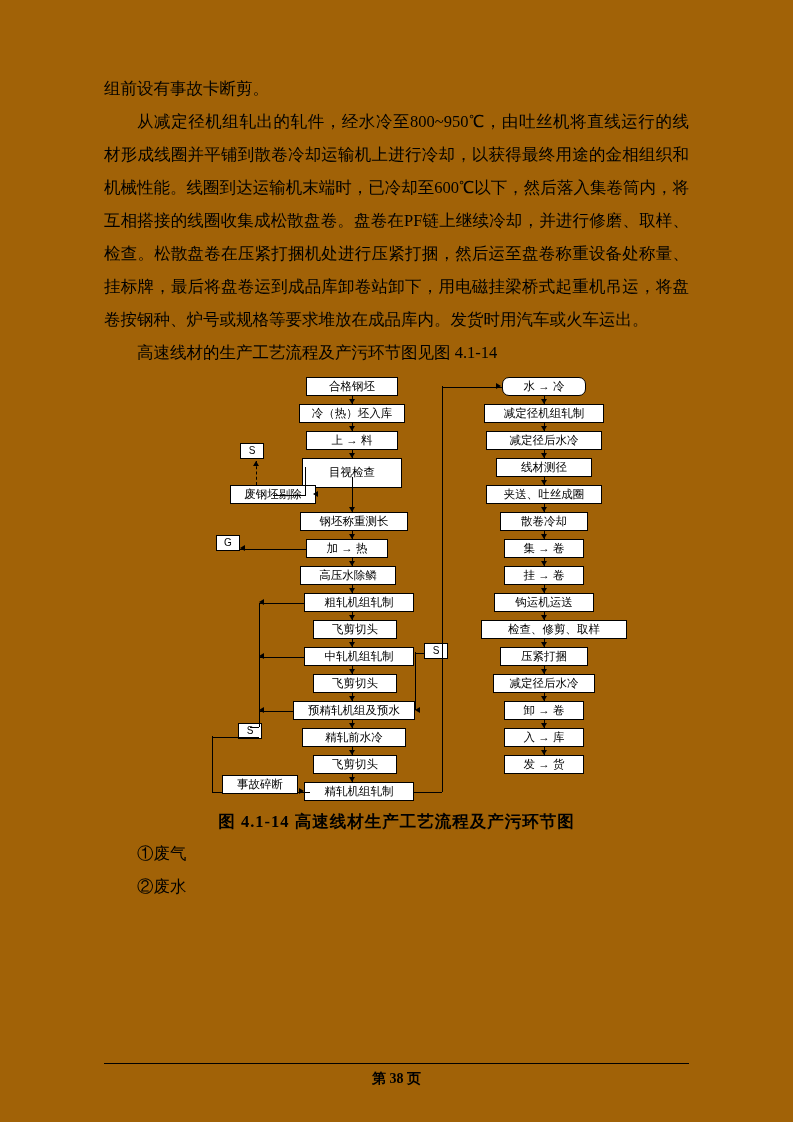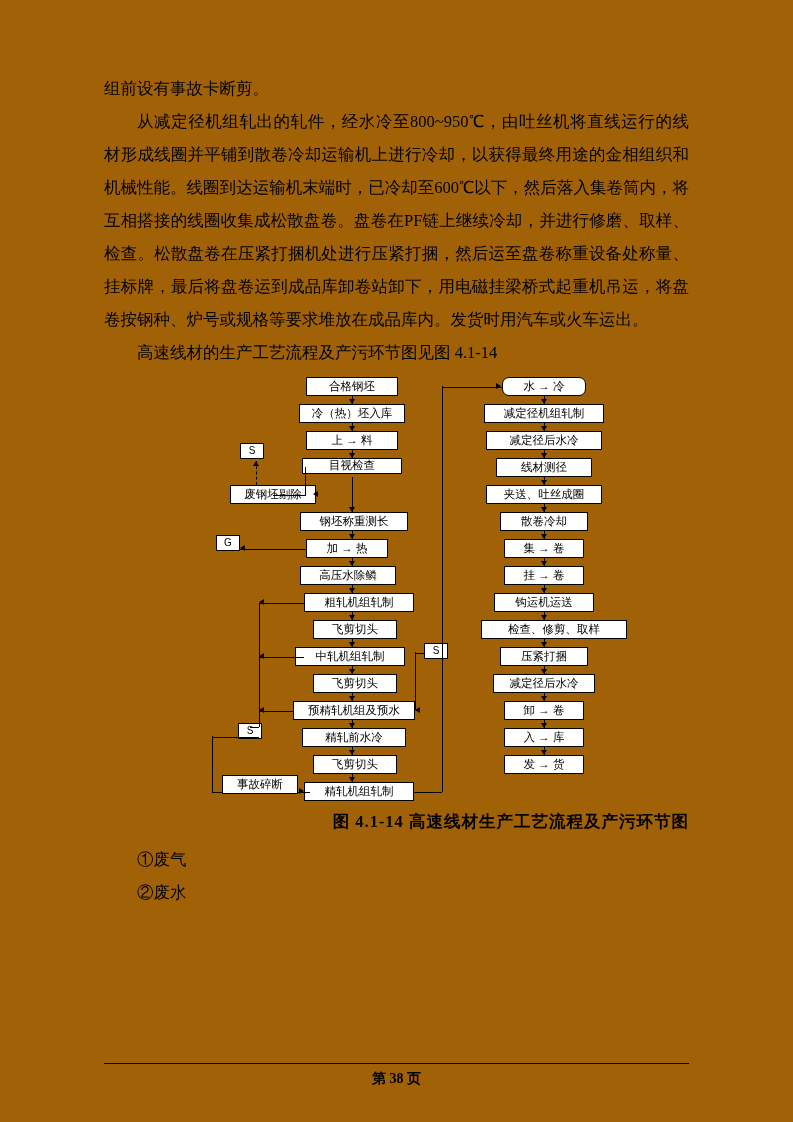--- a/index.html
+++ b/index.html
@@ -101,25 +101,25 @@
     border-left: 5px solid #000;
   }
   .arrow-up {
     position: absolute;
     width: 0; height: 0;
     border-left: 3.5px solid transparent;
     border-right: 3.5px solid transparent;
     border-bottom: 5px solid #000;
   }
   .fig-caption {
-    text-align: right;
+    text-align: center;
     font-size: 16.5px;
     font-weight: bold;
     font-family: "Liberation Serif", serif;
-    margin: 6px 0 10px 0;
+    margin: 6px 0 4px 0;
     letter-spacing: 1px;
   }
   .footer {
     position: absolute;
     left: 0;
     right: 0;
     bottom: 34px;
     text-align: center;
     font-size: 14px;
     font-family: "Liberation Serif", serif;
@@ -143,28 +143,28 @@
 
     <p class="body-text">组前设有事故卡断剪。</p>
     <p class="body-text indent">从减定径机组轧出的轧件，经水冷至800~950℃，由吐丝机将直线运行的线材形成线圈并平铺到散卷冷却运输机上进行冷却，以获得最终用途的金相组织和机械性能。线圈到达运输机末端时，已冷却至600℃以下，然后落入集卷筒内，将互相搭接的线圈收集成松散盘卷。盘卷在PF链上继续冷却，并进行修磨、取样、检查。松散盘卷在压紧打捆机处进行压紧打捆，然后运至盘卷称重设备处称量、挂标牌，最后将盘卷运到成品库卸卷站卸下，用电磁挂梁桥式起重机吊运，将盘卷按钢种、炉号或规格等要求堆放在成品库内。发货时用汽车或火车运出。</p>
     <p class="body-text indent">高速线材的生产工艺流程及产污环节图见图 4.1-14</p>
 
     <div class="figure">
 
       <div class="node" style="left:202px; top:2px; width:92px; height:19px;">合格钢坯</div>
       <div class="node" style="left:195px; top:29px; width:106px; height:19px;">冷（热）坯入库</div>
       <div class="node" style="left:202px; top:56px; width:92px; height:19px;">上 → 料</div>
-      <div class="node" style="left:198px; top:83px; width:100px; height:16px;">目视检查</div>
+      <div class="node" style="left:198px; top:83px; width:100px; height:30px;">目视检查</div>
       <div class="node" style="left:126px; top:110px; width:86px; height:19px;">废钢坯剔除</div>
       <div class="node" style="left:196px; top:137px; width:108px; height:19px;">钢坯称重测长</div>
       <div class="node" style="left:202px; top:164px; width:82px; height:19px;">加 → 热</div>
       <div class="node" style="left:196px; top:191px; width:96px; height:19px;">高压水除鳞</div>
       <div class="node" style="left:200px; top:218px; width:110px; height:19px;">粗轧机组轧制</div>
       <div class="node" style="left:209px; top:245px; width:84px; height:19px;">飞剪切头</div>
-      <div class="node" style="left:191px; top:272px; width:110px; height:19px;">中轧机组轧制</div>
+      <div class="node" style="left:200px; top:272px; width:110px; height:19px;">中轧机组轧制</div>
       <div class="node" style="left:209px; top:299px; width:84px; height:19px;">飞剪切头</div>
       <div class="node" style="left:189px; top:326px; width:122px; height:19px;">预精轧机组及预水</div>
       <div class="node" style="left:198px; top:353px; width:104px; height:19px;">精轧前水冷</div>
       <div class="node" style="left:209px; top:380px; width:84px; height:19px;">飞剪切头</div>
       <div class="node" style="left:118px; top:400px; width:76px; height:19px;">事故碎断</div>
       <div class="node" style="left:200px; top:407px; width:110px; height:19px;">精轧机组轧制</div>
 
       <div class="vline" style="left:248px; top:21px; height:8px;"></div>
       <div class="arrow-down" style="left:244.5px; top:24px;"></div>
       <div class="vline" style="left:248px; top:48px; height:8px;"></div>

